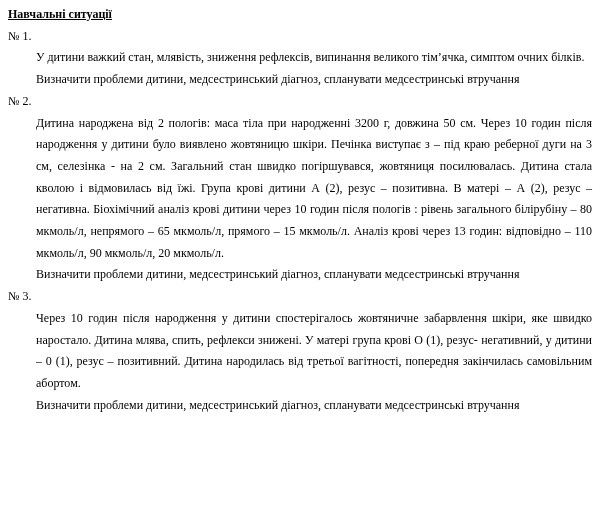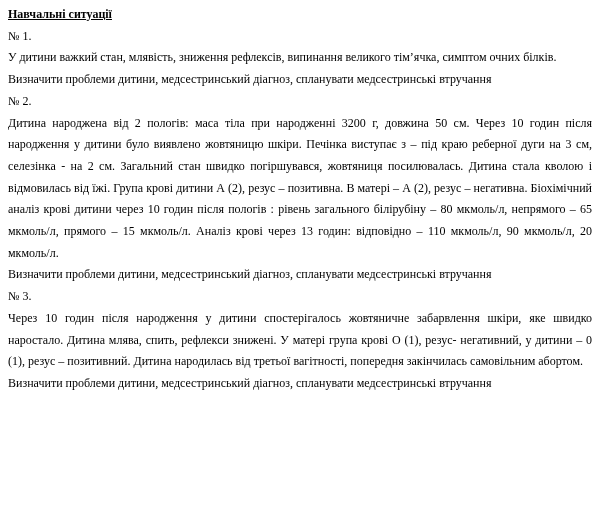--- a/index.html
+++ b/index.html
@@ -26,20 +26,21 @@
   p {
     margin: 0;
     padding: 0;
   }
   .doc-title {
     font-weight: bold;
     text-decoration: underline;
   }
   .case-text, .task-text {
     text-align: justify;
+    margin-left: 28px;
   }
 </style>
 </head>
 <body>
 
 <div class="page">
 
   <p class="doc-title">Навчальні ситуації</p>
 
   <div>

